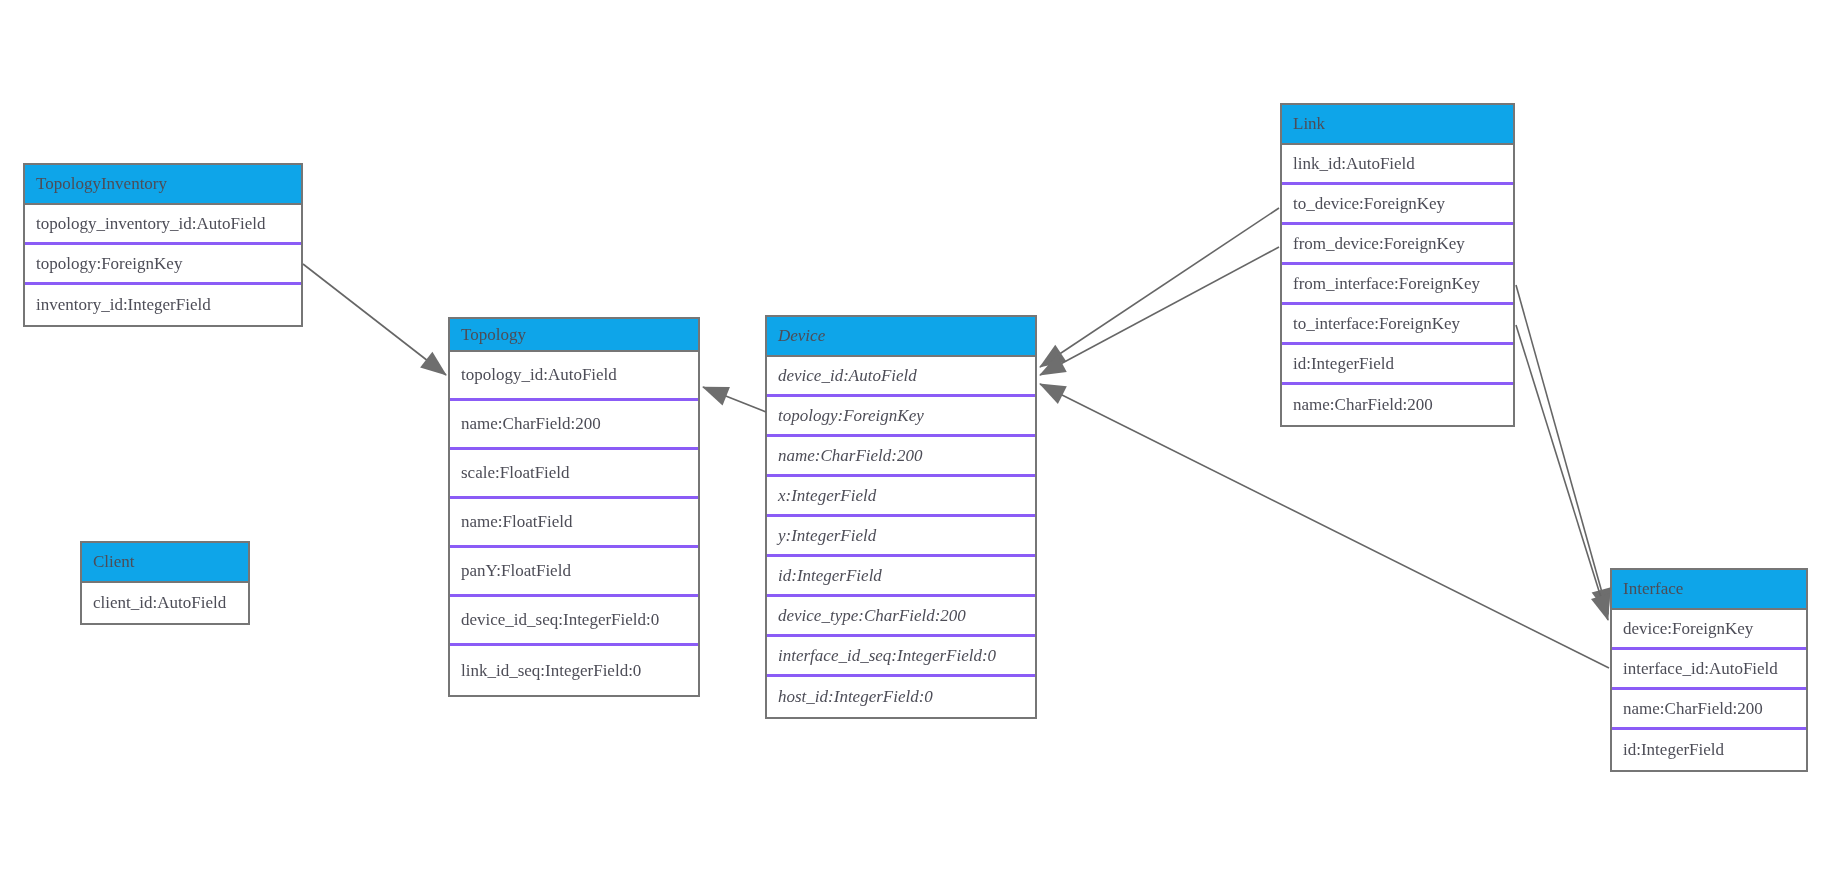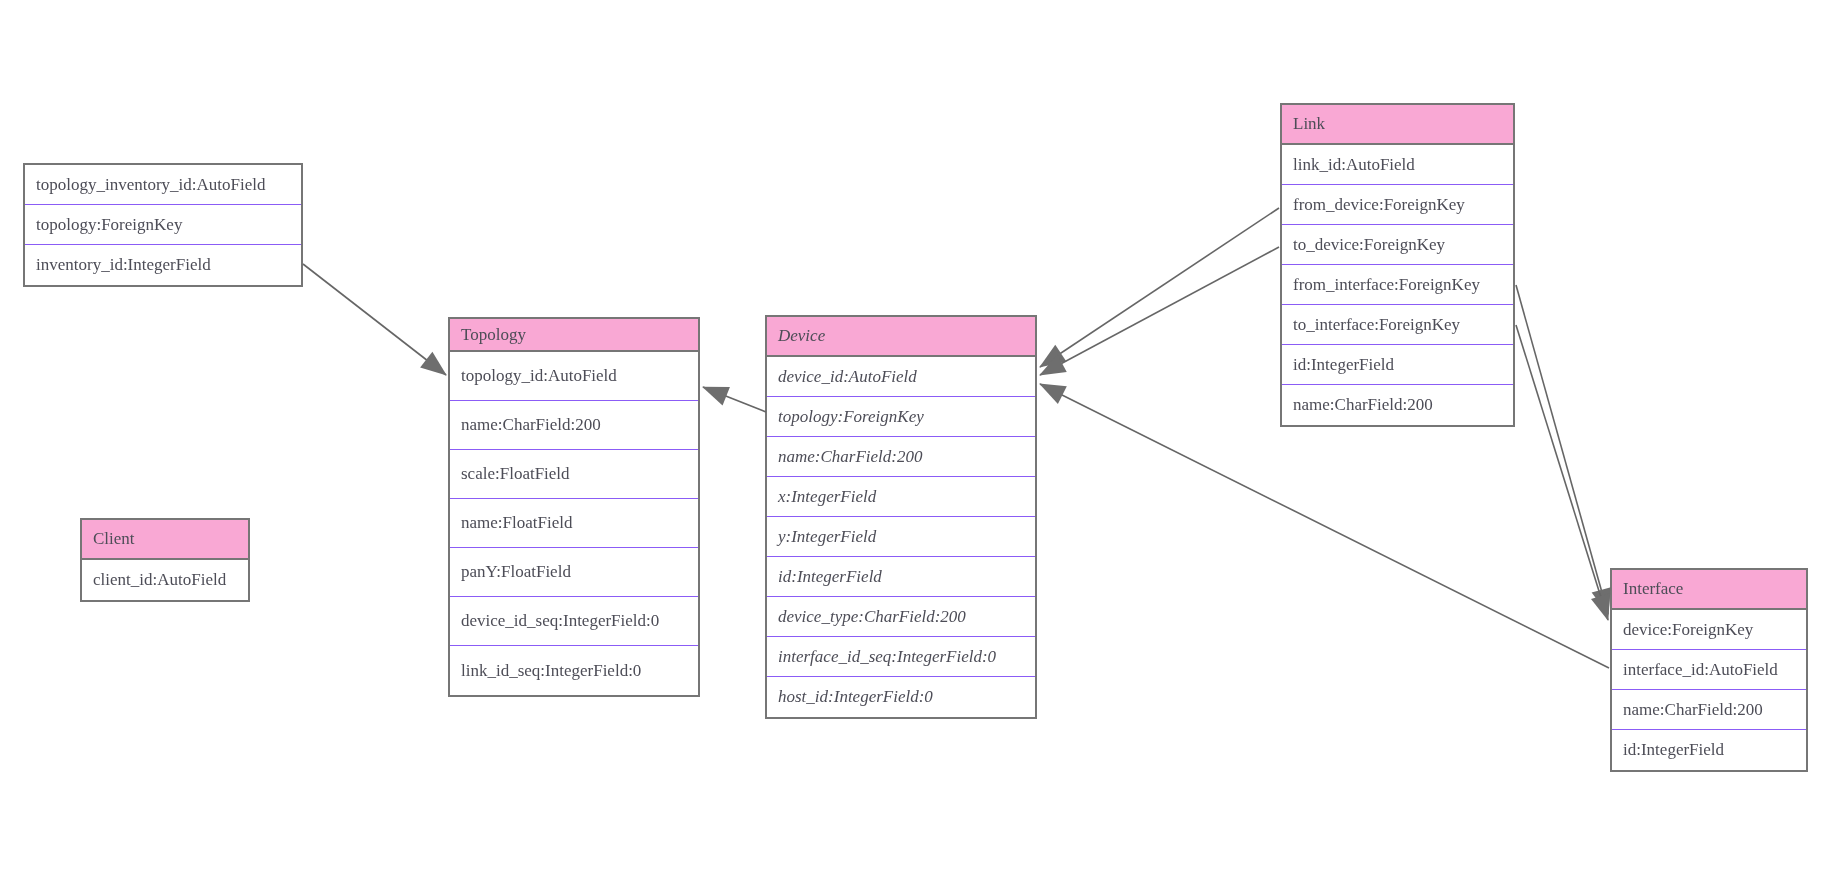--- a/index.html
+++ b/index.html
@@ -22,31 +22,31 @@
     background: #ffffff;
     color: #4d4d57;
     font-size: 17px;
   }
   .entity-header {
     box-sizing: border-box;
     height: 40px;
     display: flex;
     align-items: center;
     padding-left: 11px;
-    background: #f9a8d4;
+    background: #0ea5e9;
     border-bottom: 2px solid #767676;
   }
   .entity-row {
     box-sizing: border-box;
     height: 40px;
     display: flex;
     align-items: center;
     padding-left: 11px;
     background: #ffffff;
-    border-bottom: 1px solid #8b5cf6;
+    border-bottom: 3px solid #8b5cf6;
   }
   .entity .entity-row:last-child {
     border-bottom: none;
   }
   .rh41 .entity-header { height: 33px; }
   .rh41 .entity-row   { height: 49px; }
   #edge-layer {
     position: absolute;
     left: 0;
     top: 0;
@@ -58,26 +58,27 @@
     stroke: #666666;
     stroke-width: 1.6;
   }
 </style>
 </head>
 <body>
 
 <div id="canvas">
 
   <div class="entity" style="left:23px; top:163px; width:280px;">
+    <div class="entity-header">TopologyInventory</div>
     <div class="entity-row">topology_inventory_id:AutoField</div>
     <div class="entity-row">topology:ForeignKey</div>
     <div class="entity-row">inventory_id:IntegerField</div>
   </div>
 
-  <div class="entity" style="left:80px; top:518px; width:170px;">
+  <div class="entity" style="left:80px; top:541px; width:170px;">
     <div class="entity-header">Client</div>
     <div class="entity-row">client_id:AutoField</div>
   </div>
 
   <div class="entity rh41" style="left:448px; top:317px; width:252px;">
     <div class="entity-header">Topology</div>
     <div class="entity-row">topology_id:AutoField</div>
     <div class="entity-row">name:CharField:200</div>
     <div class="entity-row">scale:FloatField</div>
     <div class="entity-row">name:FloatField</div>
@@ -95,22 +96,22 @@
     <div class="entity-row">y:IntegerField</div>
     <div class="entity-row">id:IntegerField</div>
     <div class="entity-row">device_type:CharField:200</div>
     <div class="entity-row">interface_id_seq:IntegerField:0</div>
     <div class="entity-row">host_id:IntegerField:0</div>
   </div>
 
   <div class="entity" style="left:1280px; top:103px; width:235px;">
     <div class="entity-header">Link</div>
     <div class="entity-row">link_id:AutoField</div>
+    <div class="entity-row">to_device:ForeignKey</div>
     <div class="entity-row">from_device:ForeignKey</div>
-    <div class="entity-row">to_device:ForeignKey</div>
     <div class="entity-row">from_interface:ForeignKey</div>
     <div class="entity-row">to_interface:ForeignKey</div>
     <div class="entity-row">id:IntegerField</div>
     <div class="entity-row">name:CharField:200</div>
   </div>
 
   <div class="entity" style="left:1610px; top:568px; width:198px;">
     <div class="entity-header">Interface</div>
     <div class="entity-row">device:ForeignKey</div>
     <div class="entity-row">interface_id:AutoField</div>

